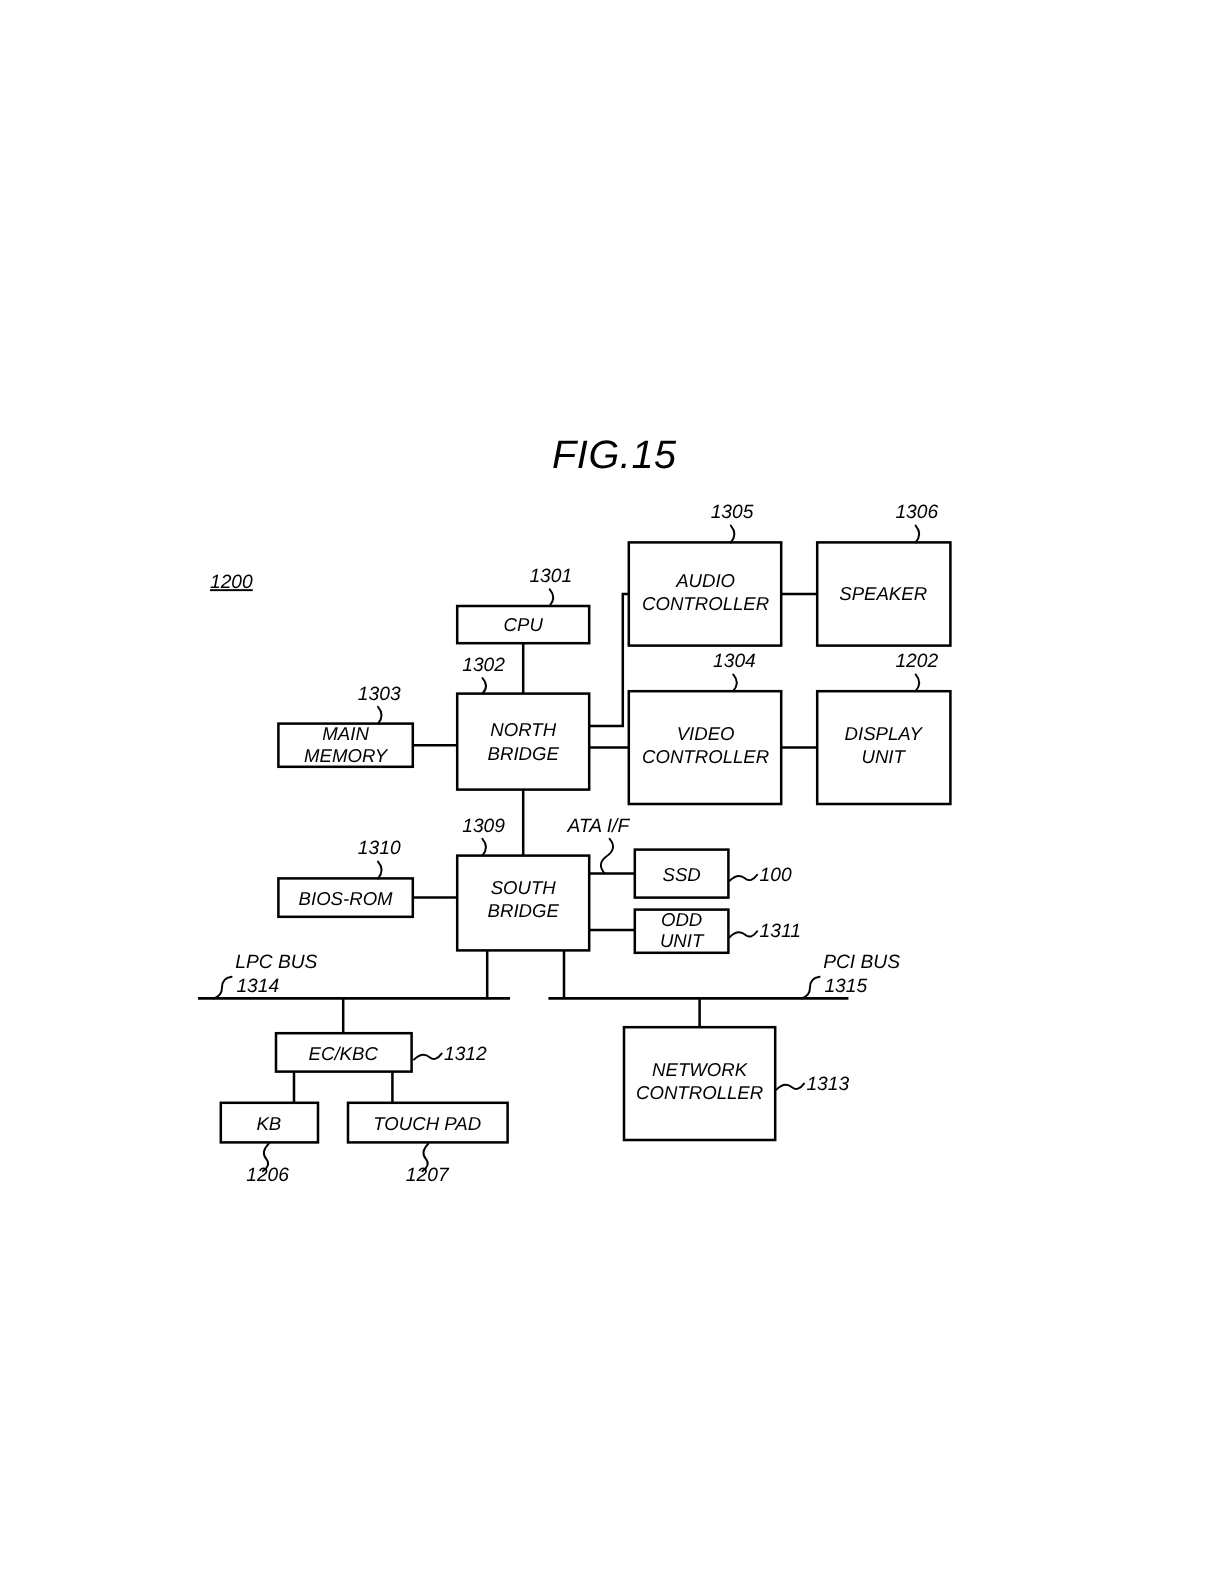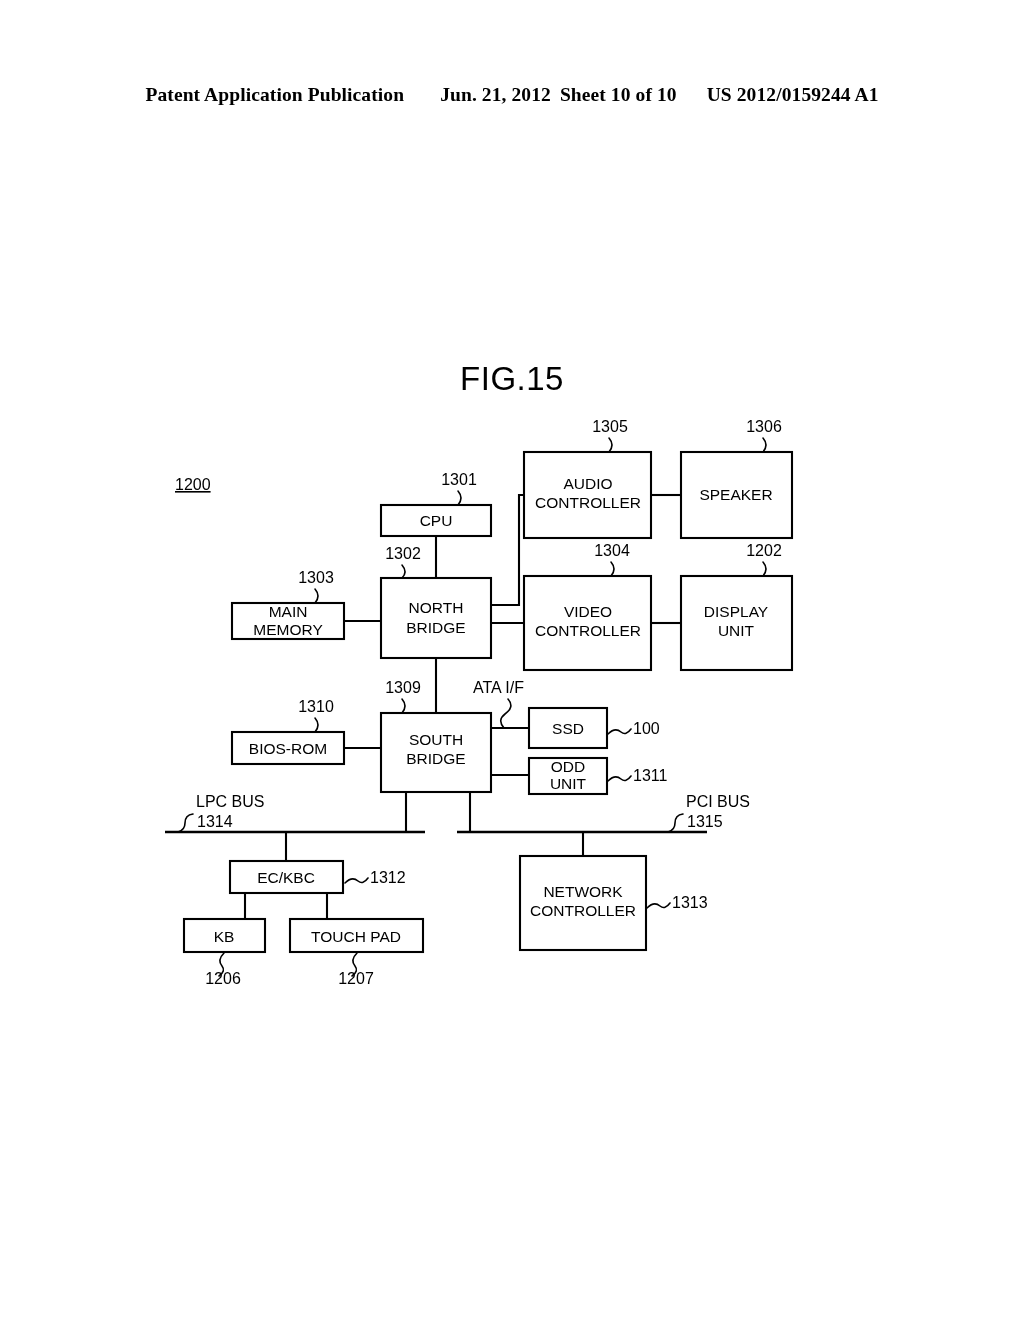--- a/index.html
+++ b/index.html
@@ -42,20 +42,21 @@
   #pub-header .gap-md { width: 30px; display: inline-block; }
   #pub-header .gap-sm { width: 9px; display: inline-block; }
 
   
   #figure-area {
     position: absolute;
     left: 0;
     top: 0;
     width: 1024px;
     height: 1320px;
+    font-style: italic;
   }
   svg#fig-svg {
     position: absolute;
     left: 0;
     top: 0;
     width: 1024px;
     height: 1320px;
     display: block;
   }
   svg#fig-svg text {
@@ -107,29 +108,20 @@
   line.bus {
     stroke: #000000;
     stroke-width: 2.4;
   }
 </style>
 </head>
 <body>
 
 <div id="page">
 
-  <div id="pub-header">
-    <span class="seg">Patent Application Publication</span>
-    <span class="gap-lg"></span>
-    <span class="seg">Jun. 21, 2012</span>
-    <span class="gap-sm"></span>
-    <span class="seg">Sheet 10 of 10</span>
-    <span class="gap-md"></span>
-    <span class="seg">US 2012/0159244 A1</span>
-  </div>
 
   <div id="figure-area">
     <svg id="fig-svg" viewBox="0 0 1024 1320" xmlns="http://www.w3.org/2000/svg">
 
       <text class="fig-title" x="512" y="390" text-anchor="middle">FIG.15</text>
 
       <text class="sys-num" x="175" y="490">1200</text>
 
       <line class="wire" x1="436" y1="535" x2="436" y2="578"></line>
 

